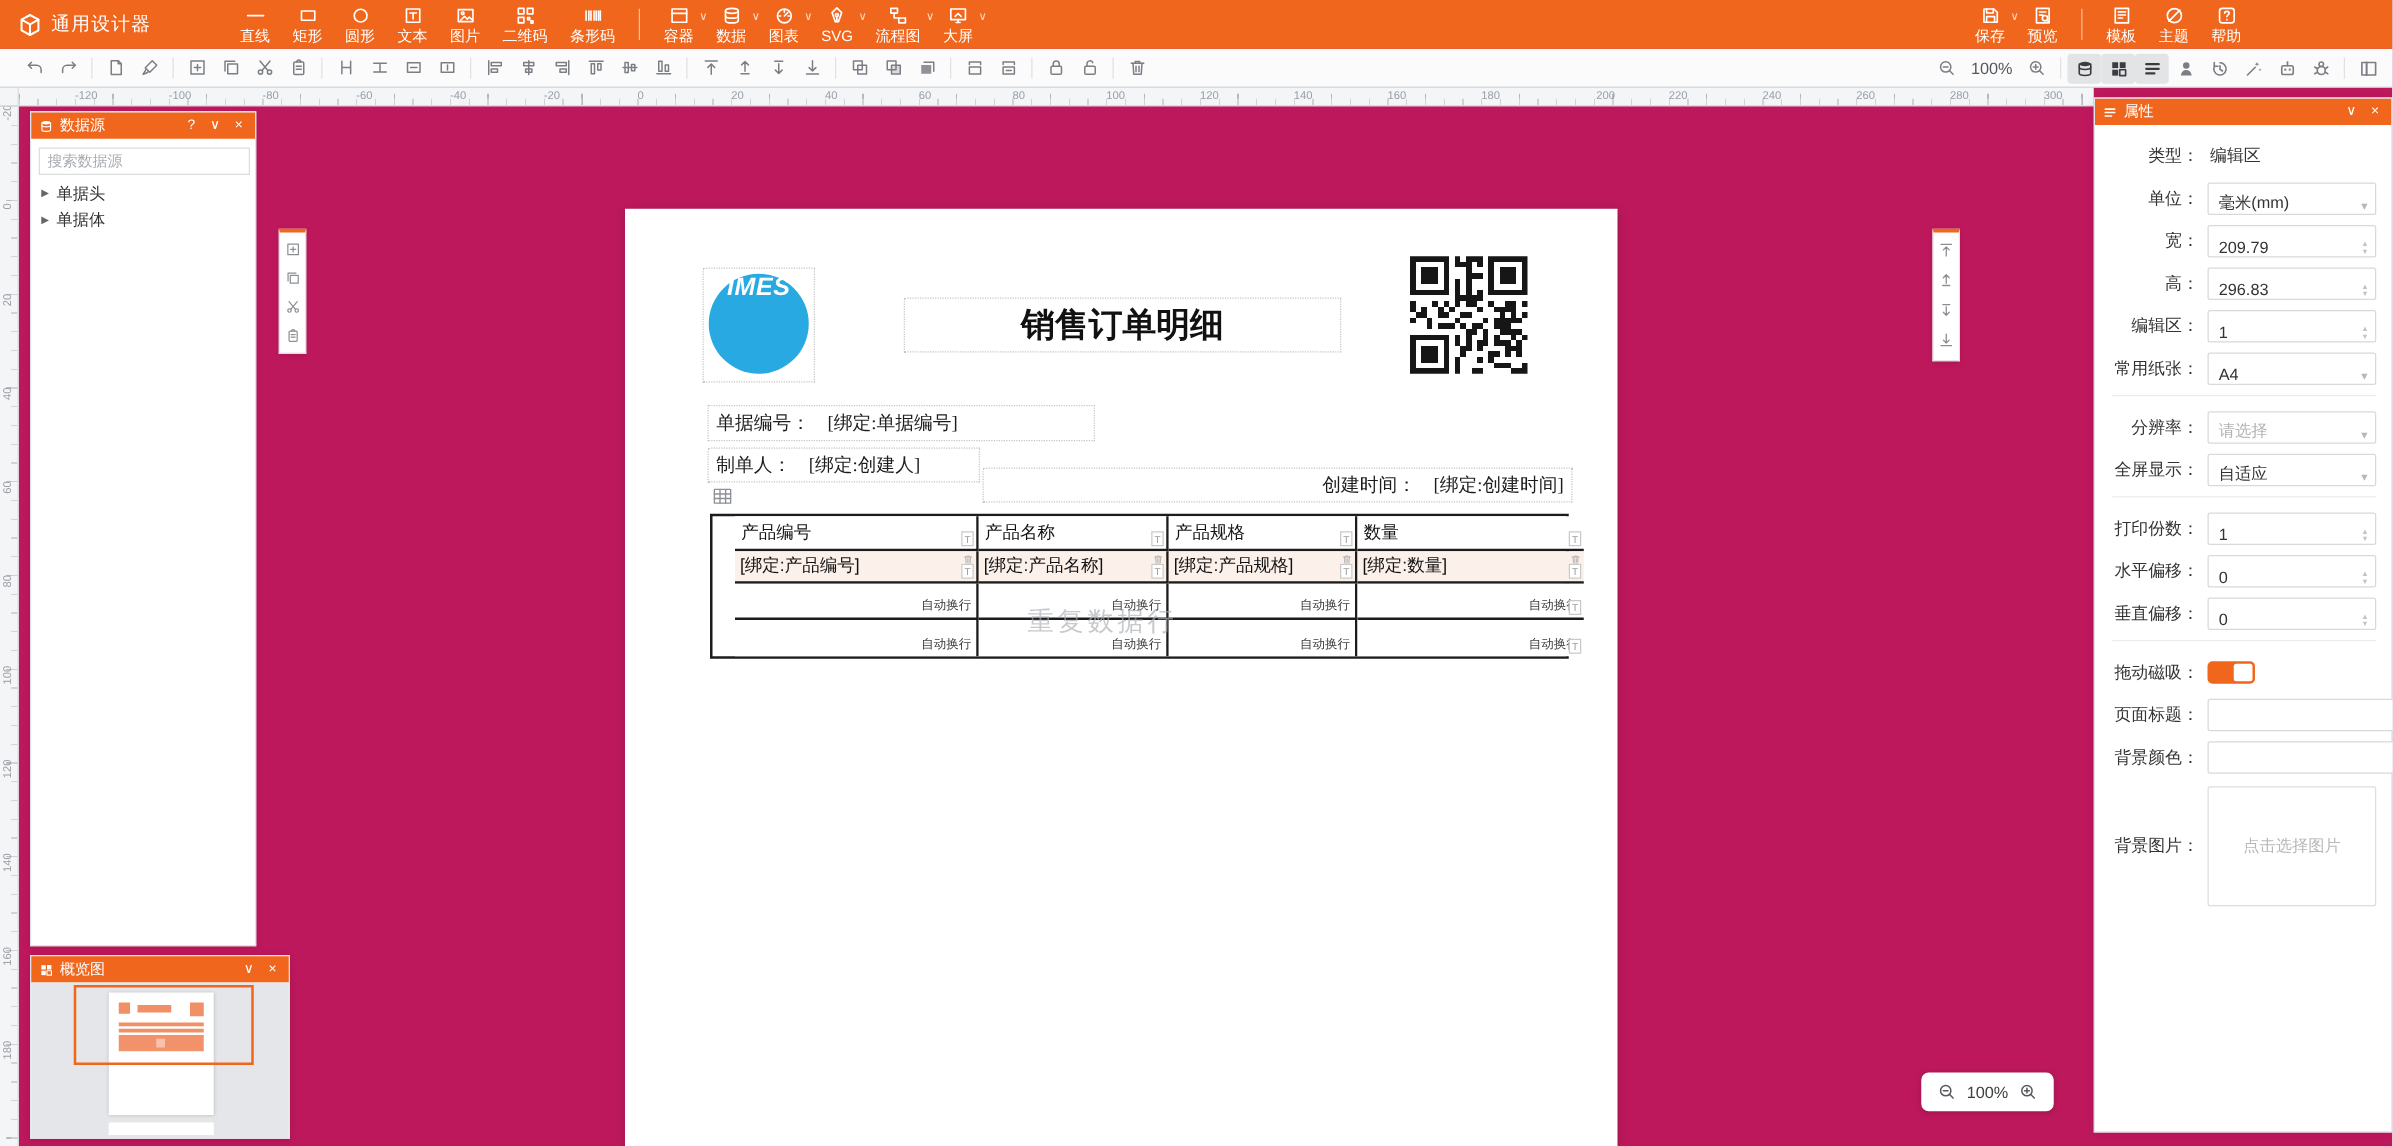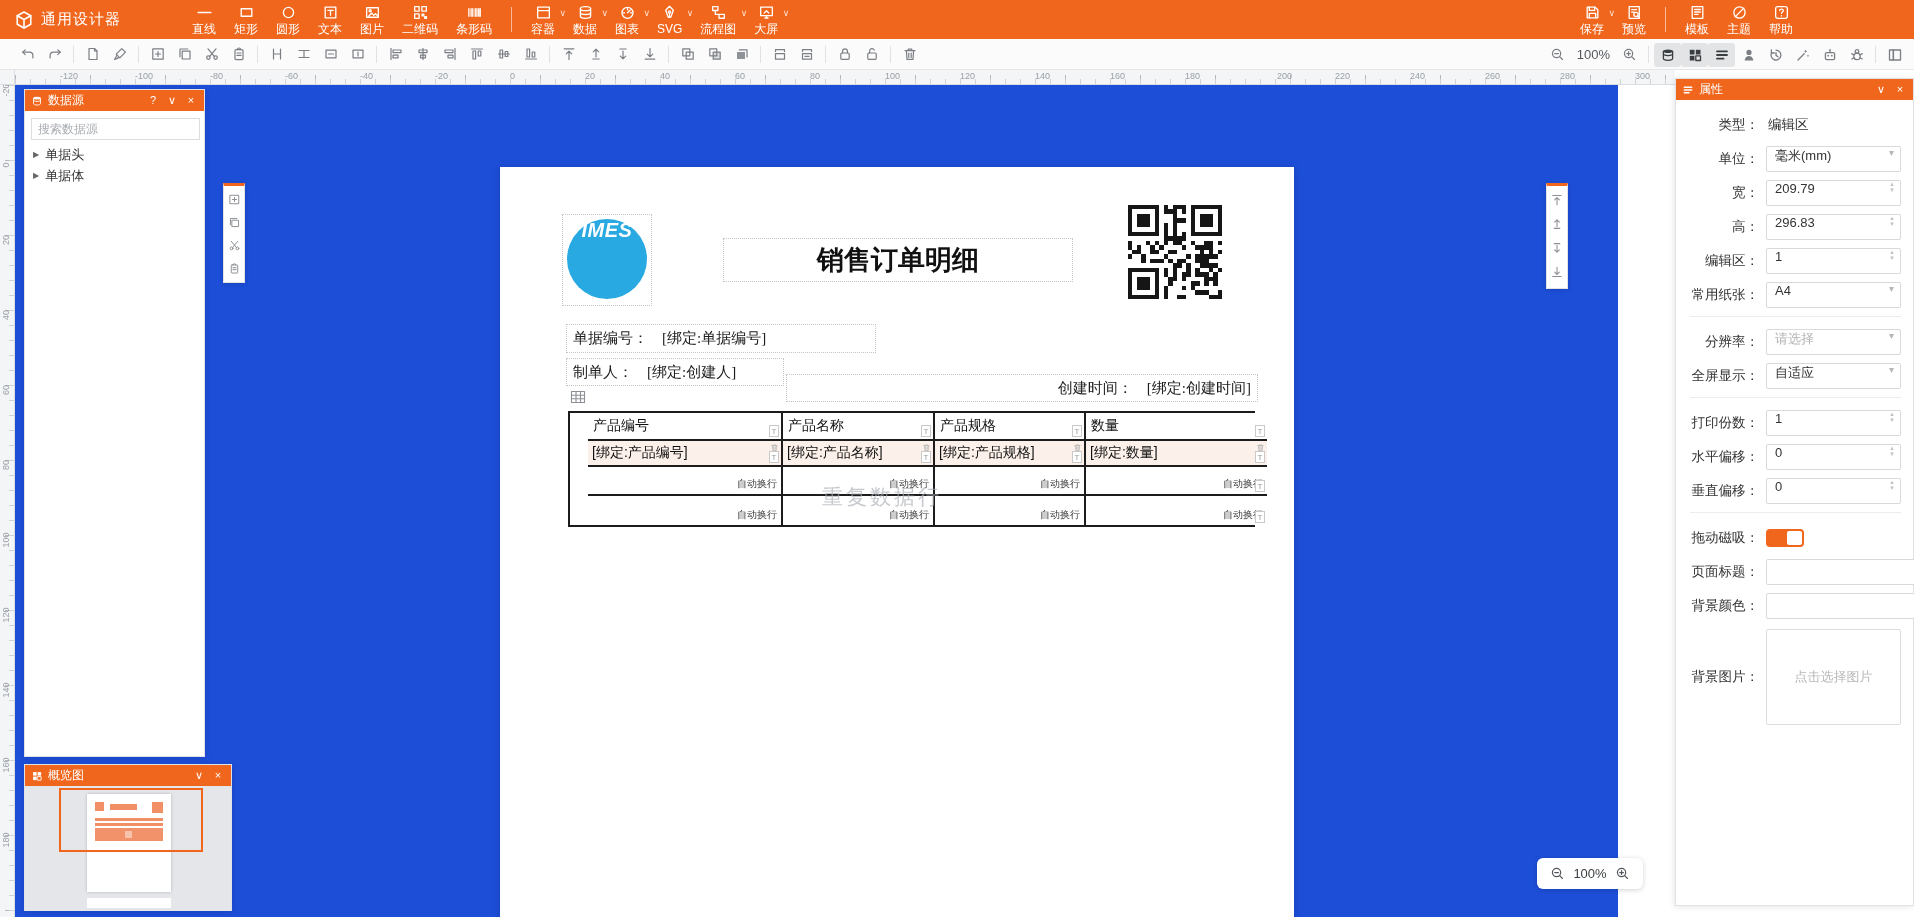--- a/index.html
+++ b/index.html
@@ -1,18 +1,18 @@
 <!DOCTYPE html>
 <html><head>
 <meta charset="utf-8">
 <style>
   * { margin:0; padding:0; box-sizing:border-box; }
   html,body { width:1914px; height:917px; overflow:hidden;
     font-family:"Liberation Sans","DejaVu Sans",sans-serif; }
-  #root { position:relative; width:1618px; height:917px; background:#1d4ed8; }
+  #root { position:relative; width:1914px; height:917px; background:#be185d; }
 
   
   .topbar { position:absolute; left:0; top:0; width:1914px; height:39px;
     background:#f0661c; color:#fff; z-index:60; }
   .brand { position:absolute; left:14px; top:0; height:39px; display:flex; align-items:center; gap:7px; }
   .brand-title { font-size:15px; letter-spacing:1px; }
   .tools { position:absolute; left:183px; top:0; height:39px; display:flex; align-items:stretch; }
   .tools-right { position:absolute; right:112px; top:0; height:39px; display:flex; align-items:stretch; }
   .tb-tool { position:relative; display:flex; flex-direction:column; align-items:center;
     justify-content:flex-start; padding:4px 9px 2px; cursor:pointer; }
@@ -110,21 +110,21 @@
 
   
   .props { position:absolute; left:1675px; top:78px; width:239px; height:828px; background:#fff;
     border:1px solid #e0e2e5; box-shadow:-1px 1px 6px rgba(0,0,0,.1); z-index:50; }
   .prop-rows { padding-top:12px; }
   .prop-row { display:flex; align-items:center; height:26px; margin:0 12px 8px 0; }
   .prop-row.tall { height:100px; align-items:center;font-family:Liberation Serif, serif; }
   .prop-label { width:90px; text-align:right; padding-right:7px; font-size:13.5px; color:#333;
     flex:none; white-space:nowrap; }
   .prop-ctrl { position:relative; flex:1; height:26px; border:1px solid #d9d9d9; border-radius:2px;
-    background:#fff; display:flex; align-items:flex-start; padding:0 8px; font-size:13px; color:#333; }
+    background:#fff; display:flex; align-items:flex-end; padding:0 8px; font-size:13px; color:#333; }
   .prop-ctrl.muted { color:#b3b3b3; }
   .prop-static { font-size:13.5px; color:#333; padding-left:2px; }
   .sel-caret { position:absolute; right:6px; color:#b7b7b7; font-size:10px; }
   .num-arrows { position:absolute; right:5px; display:flex; flex-direction:column; gap:0;
     color:#c3c3c3; font-size:6px; line-height:6px; }
   .prop-div { border-top:1px solid #ececec; margin:4px 12px 12px 14px; }
   .toggle { width:38px; height:18px; background:#f0661c; border:2px solid #f0661c; border-radius:4px;
     position:relative; cursor:pointer; }
   .toggle .knob { position:absolute; right:0; top:0; width:15px; height:14px; background:#fff; border-radius:2px; }
   .prop-input { flex:1; height:26px; border:1px solid #d9d9d9; border-radius:2px; font-size:13px;

